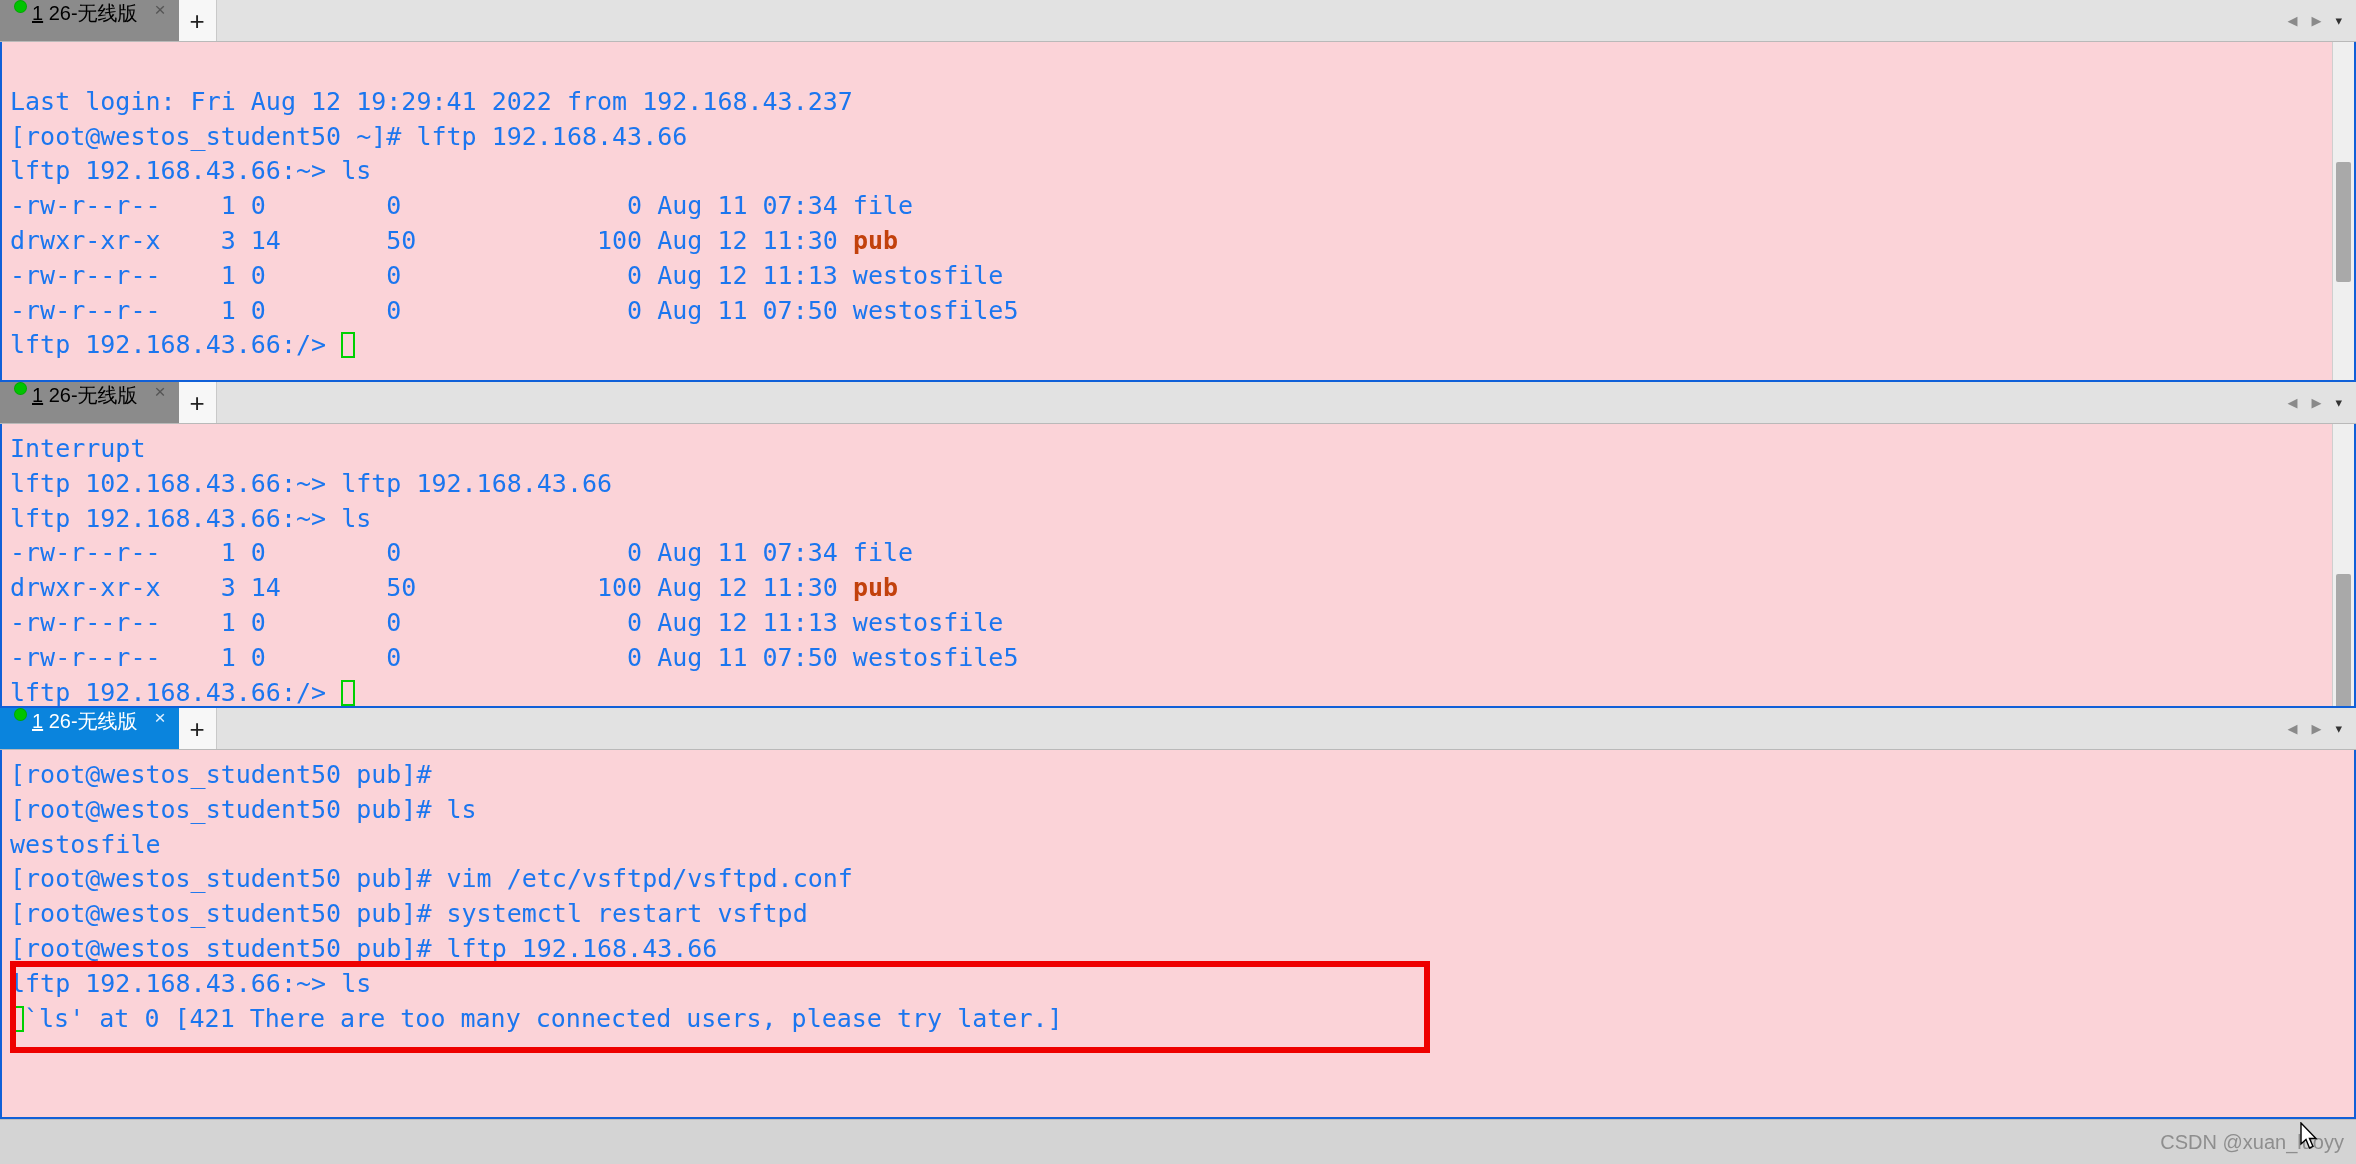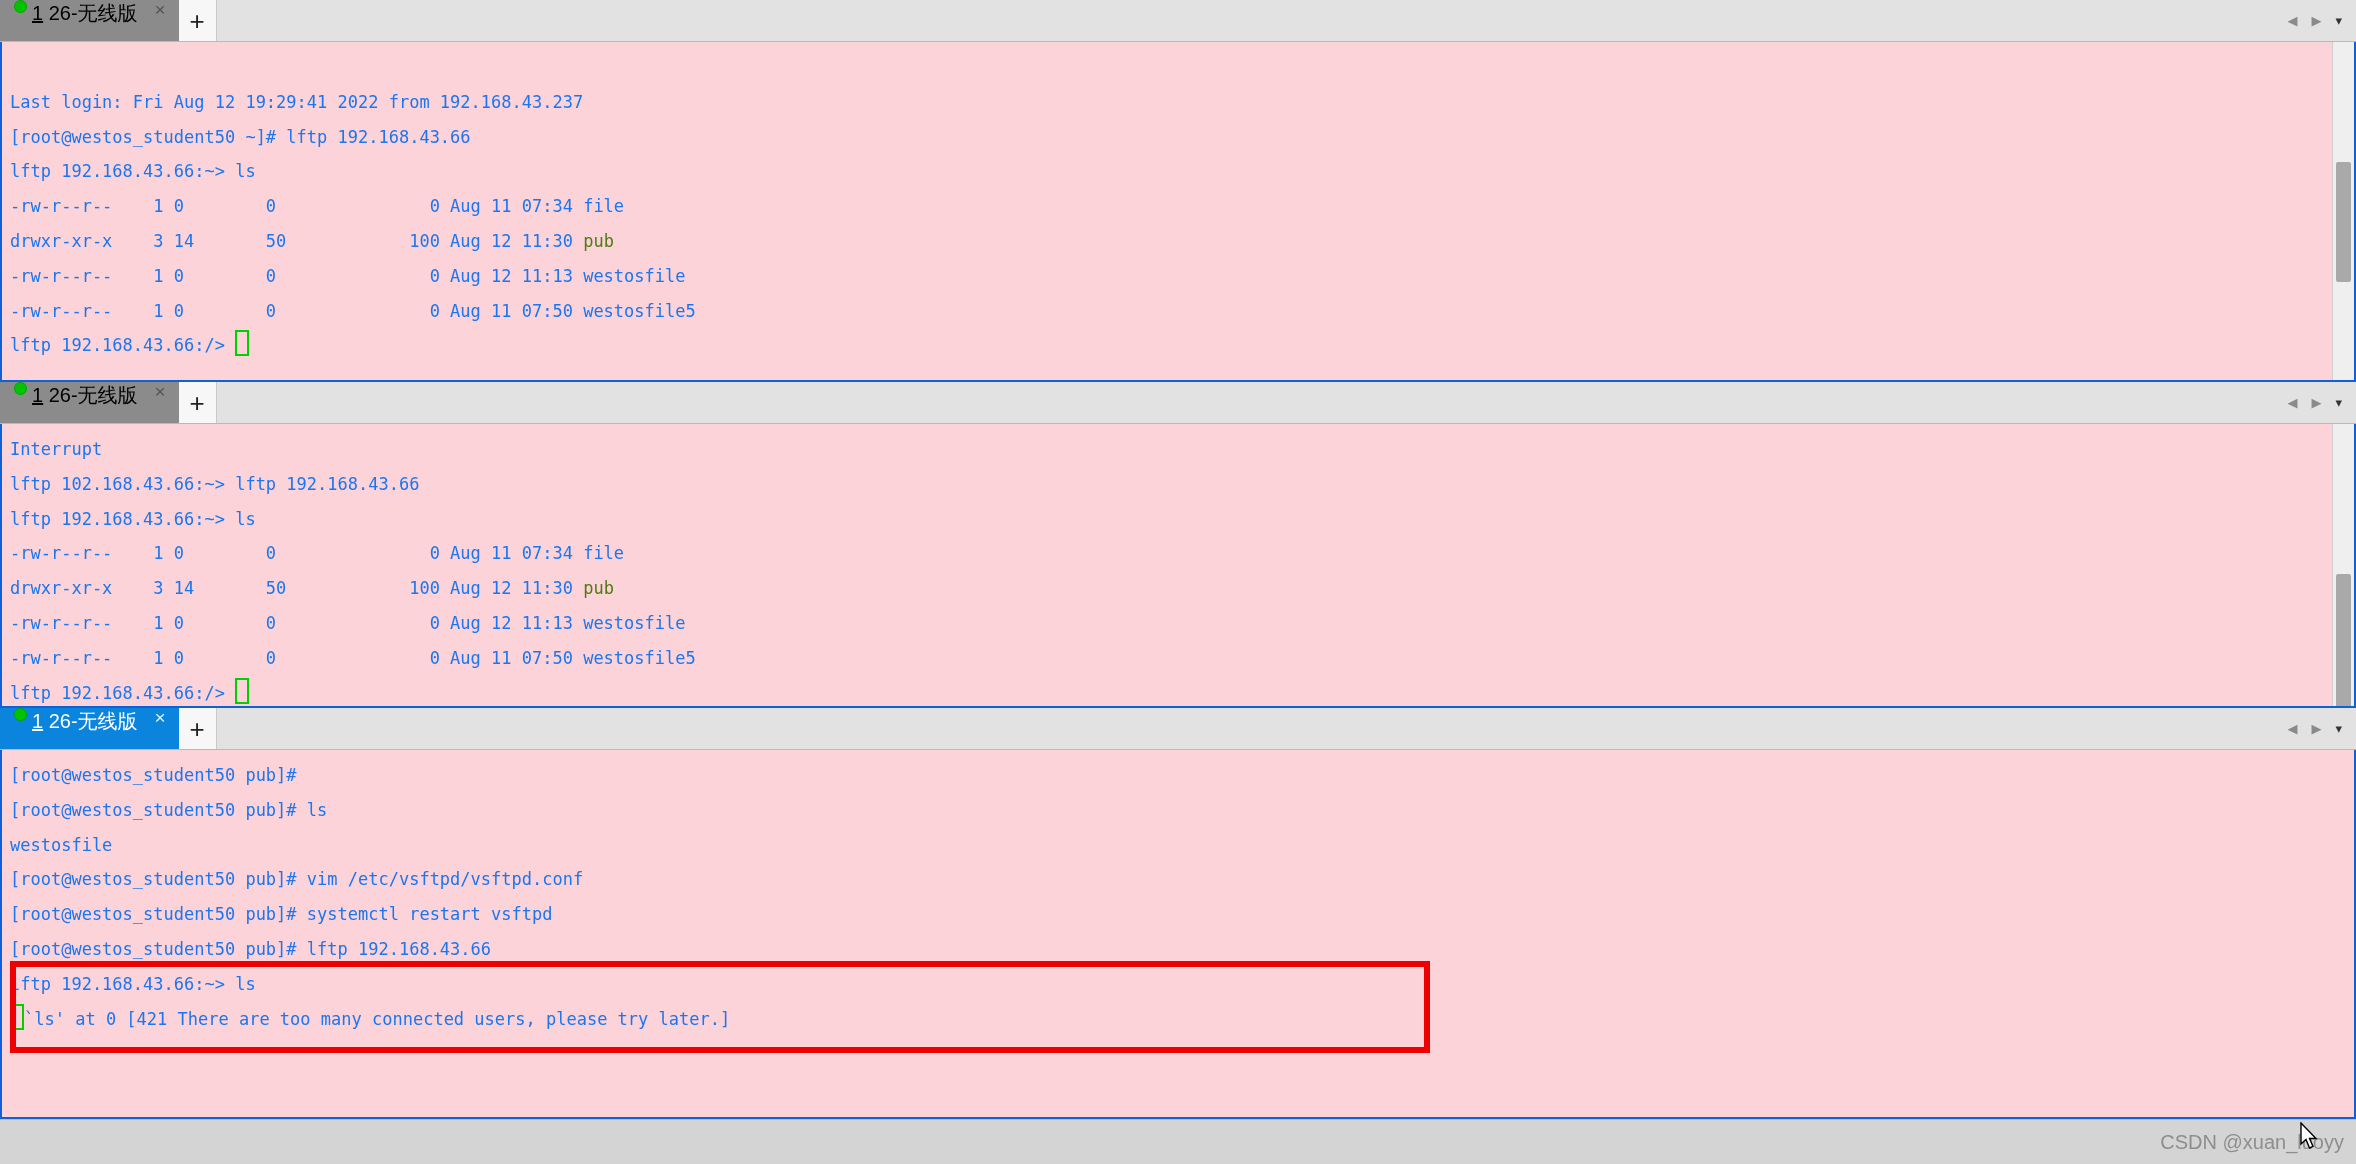--- a/index.html
+++ b/index.html
@@ -68,29 +68,29 @@
     overflow:hidden;
     display:flex;
   }
   .pane.p1{height:340px;}
   .pane.p2{height:284px;}
   .pane.p3{height:auto;flex:1;}
   .screen{
     flex:1;
     padding:8px 0 0 8px;
     font-family:"DejaVu Sans Mono","Liberation Mono",monospace;
-    font-size:17px;
+    font-size:25px;
     line-height:34.8px;
     color:#1b76ef;
     white-space:pre;
     letter-spacing:0px;
     overflow:hidden;
   }
   .line{height:34.8px;}
-  .dir{color:#4d7c0f;font-weight:normal;}
+  .dir{color:#c2410c;font-weight:bold;}
   .cursor{
     display:inline-block;
     width:14px;height:26px;
     border:2px solid #00d000;
     box-sizing:border-box;
     vertical-align:-5px;
   }
 
   
   .sbar{

